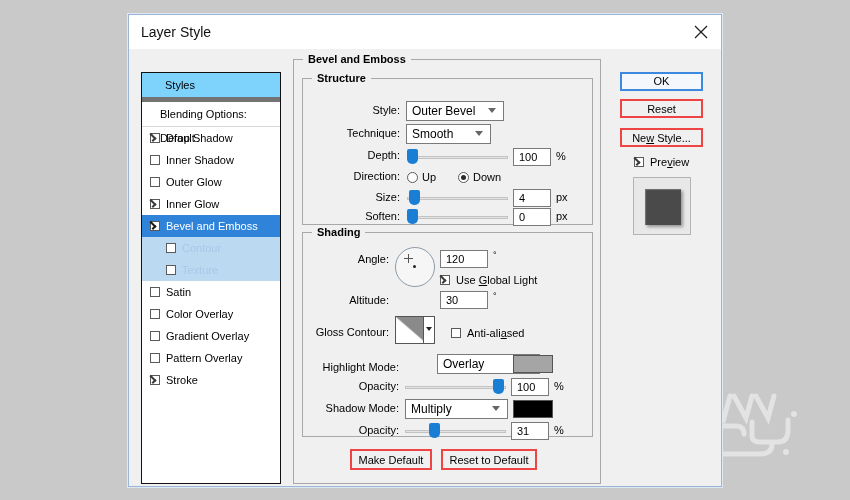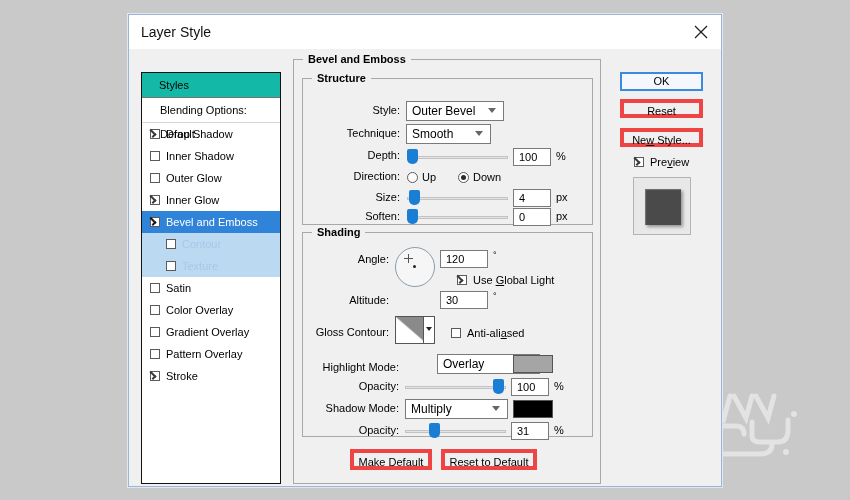--- a/index.html
+++ b/index.html
@@ -35,22 +35,22 @@
   .closebtn svg{position:absolute;left:13px;top:10px;}
   .body{
     position:absolute;left:0;top:34px;right:0;bottom:0;background:#f0f0f0;
   }
   
   .styleslist{
     position:absolute;left:12px;top:23px;width:140px;height:412px;
     background:#fff;border:1px solid #111;box-sizing:border-box;
   }
   .hdrrow{
-    height:24px;line-height:24px;padding-left:17px;
-    border-bottom:1px solid #737373;background:#14b8a6;
+    height:24px;line-height:24px;padding-left:23px;
+    border-bottom:5px solid #737373;background:#7dd3fc;
   }
   .optrow{
     height:24px;line-height:24px;padding-left:18px;
     border-bottom:1px solid #d8d8d8;background:#fff;
   }
   .effrow{
     height:22px;line-height:22px;padding-left:8px;background:#fff;
     display:flex;align-items:center;cursor:pointer;
   }
   .effrow.selected{background:#2f83d9;color:#fff;}
@@ -152,21 +152,21 @@
     position:absolute;right:0;top:0;width:10px;height:26px;background:#fff;
     border-left:1px solid #555;
   }
   .gloss .dd i{
     position:absolute;left:2px;top:10px;width:0;height:0;
     border-left:3px solid transparent;border-right:3px solid transparent;
     border-top:4px solid #222;
   }
   
   .btn{
-    position:absolute;background:#f0f0f0;border:4px solid #ef4444;
+    position:absolute;background:#f0f0f0;border:2px solid #ef4444;
     box-sizing:border-box;font-size:11px;text-align:center;cursor:pointer;
     color:#000;
   }
   .btn.primary{border:2px solid #3c8adf;background:#f4f8fc;}
   .btn u{text-decoration:underline;}
   .preview-cb{
     position:absolute;display:flex;align-items:center;font-size:11px;
     cursor:pointer;
   }
   .thumbbox{
@@ -347,21 +347,21 @@
         </div>
         <div class="dial" style="left:92px;top:14px;">
           <span class="cross"></span>
           <span class="ctr"></span>
         </div>
         <div class="num" style="left:137px;top:17px;width:48px;">
           <span>120</span>
         </div>
         <div class="unit" style="left:190px;top:17px;font-size:9px;">°</div>
 
-        <div class="row" style="left:137px;top:37px;margin-left:17px;">
+        <div class="row" style="left:137px;top:37px;">
           <span class="cb on"></span>
           <span>Use <u>G</u>lobal Light</span>
         </div>
 
         <div class="lbl" style="left:0;width:86px;top:61px;">
           <span>Altitude:</span>
         </div>
         <div class="num" style="left:137px;top:58px;width:48px;">
           <span>30</span>
         </div>

